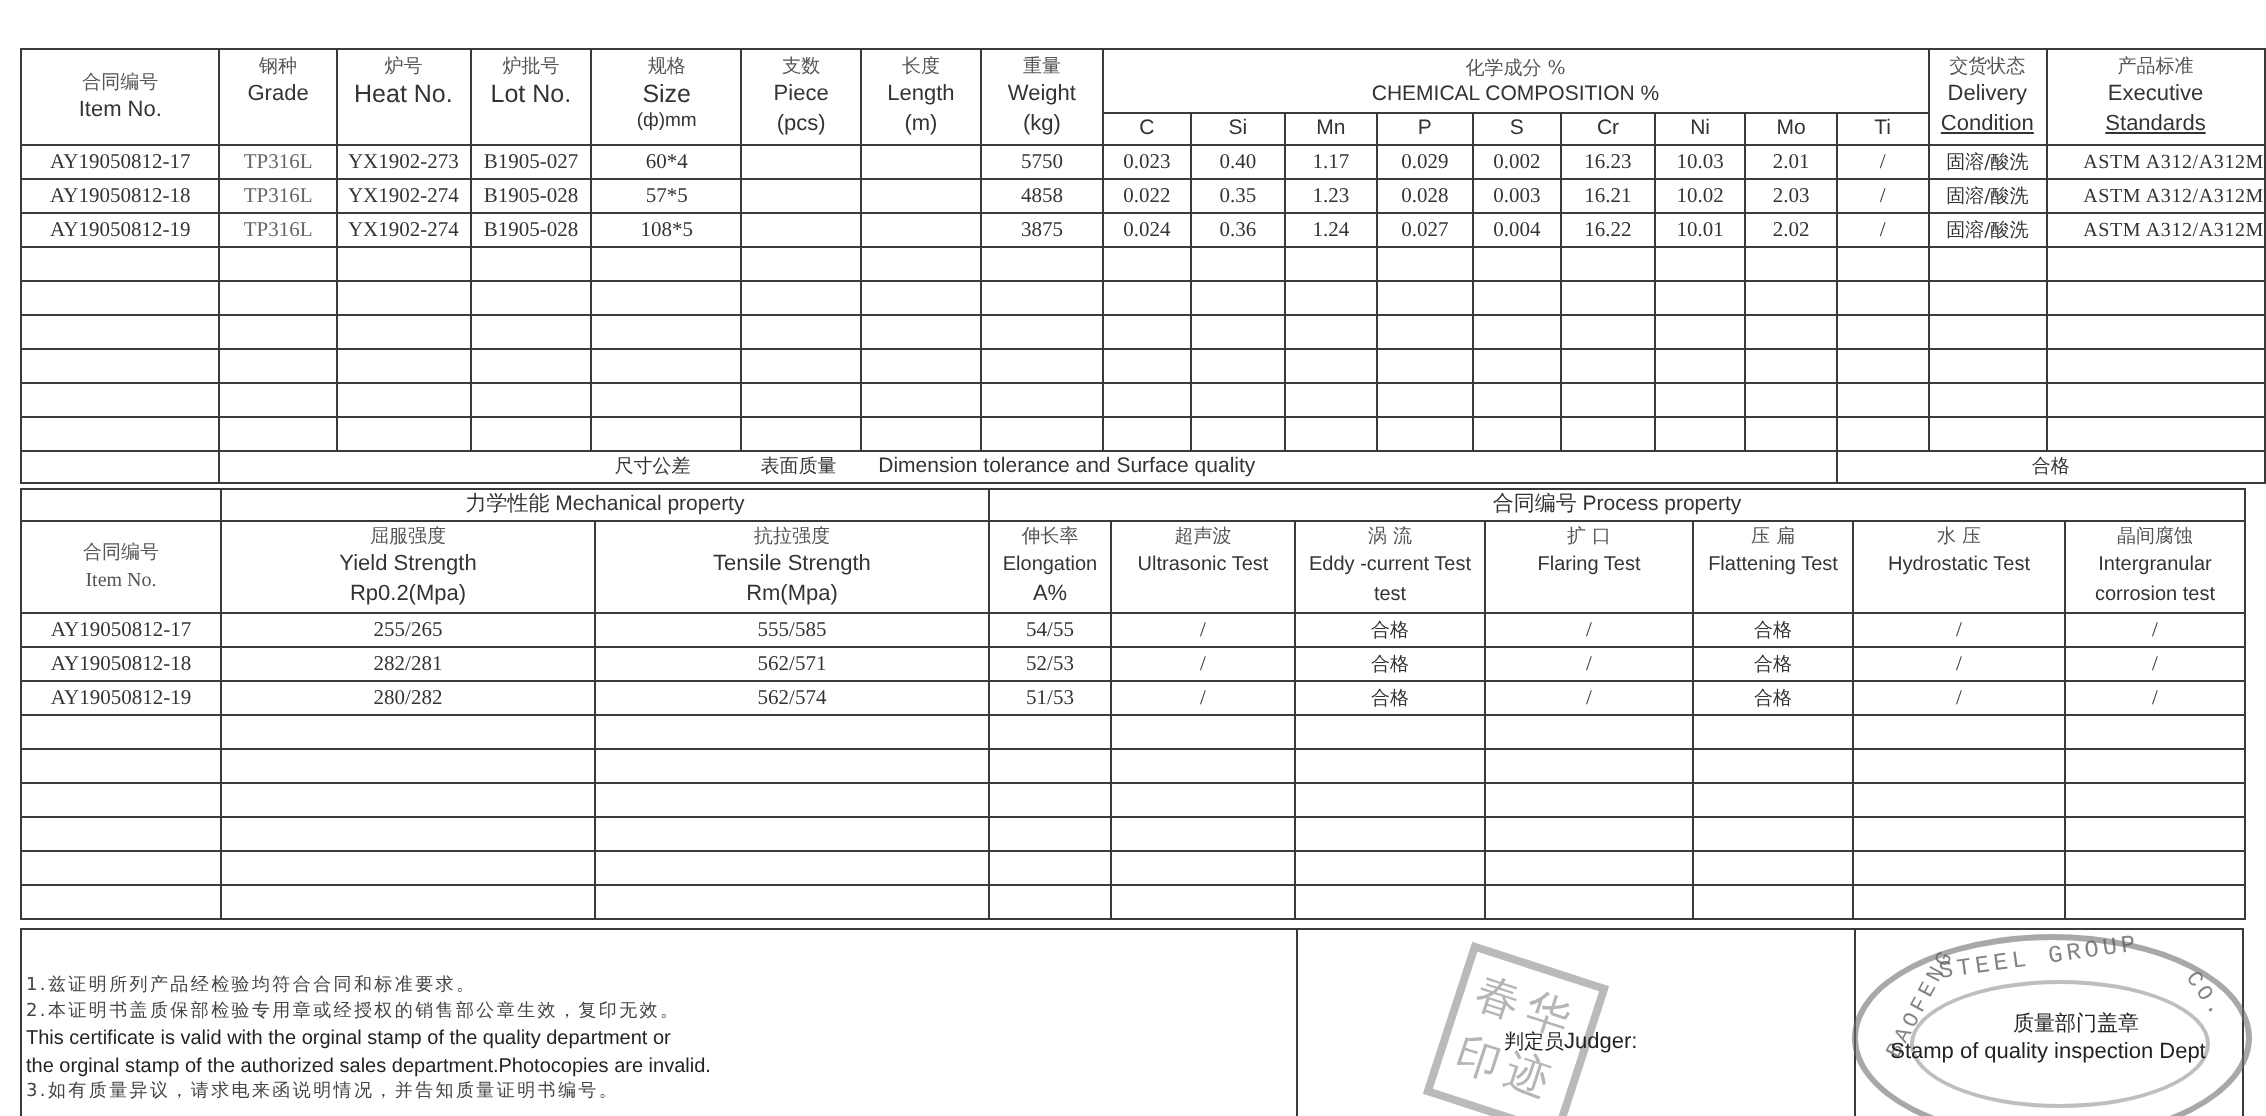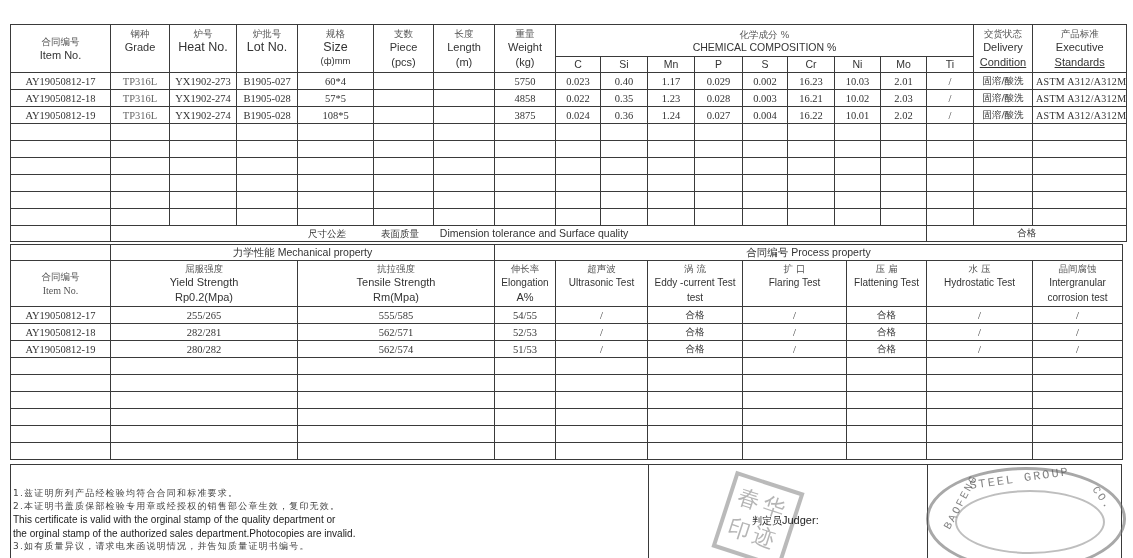--- a/index.html
+++ b/index.html
@@ -19,21 +19,21 @@
   #top tr.h1{height:32px;}
   #top tr.h2{height:15px;}
   #top tr.d{height:17px;}
   #top tr.e{height:17px;}
   #top tr.dim{height:16px;}
   #mech{left:10px;top:224px;}
   #mech tr.t{height:15px;}
   #mech tr.h{height:46px;}
   #mech tr.d{height:17px;}
   #mech tr.e{height:17px;}
-  .std{text-align:center;padding-left:3px;font-size:10px;letter-spacing:0.3px;}
+  .std{text-align:right;padding-left:18px;font-size:10px;letter-spacing:0.3px;}
   .dc{font-family:"DejaVu Serif",serif;font-size:9.5px;color:#333;}
   #notes{position:absolute;left:10px;top:444px;width:1112px;height:109px;border:1px solid #3a3a3a;box-sizing:border-box;}
   #notes .txt{position:absolute;left:2px;top:22px;width:640px;font-size:10px;line-height:13.2px;color:#222;}
   #notes .txt .zhl{font-family:"DejaVu Sans",sans-serif;font-size:9px;letter-spacing:1.2px;color:#444;}
   #notes .div1{position:absolute;left:637px;top:0;bottom:0;border-left:1px solid #3a3a3a;}
   #notes .div2{position:absolute;left:916px;top:0;bottom:0;border-left:1px solid #3a3a3a;}
   .judger{position:absolute;left:752px;top:494px;font-size:11px;color:#222;}
   .judger .zh{font-family:"DejaVu Serif",serif;font-size:10px;}
   .stamp-sq{position:absolute;left:722px;top:460px;width:64px;height:72px;border:4px solid rgba(130,130,130,0.55);transform:rotate(18deg);}
   .stamp-sq .g{position:absolute;font-family:"DejaVu Serif",serif;font-size:22px;color:rgba(120,120,120,0.55);}
@@ -538,14 +538,18 @@
   <div class="judger">
     <span class="zh">判定员</span><span>Judger:</span>
   </div>
 
   <div class="stamp-ov">
     <div class="in"></div>
     <span class="ring" style="left:40px;top:2px;transform:rotate(-8deg)">STEEL GROUP</span>
     <span class="ring" style="left:2px;top:26px;transform:rotate(-62deg);font-size:11px">BAOFENG</span>
     <span class="ring" style="left:160px;top:22px;transform:rotate(55deg);font-size:11px">CO.</span>
   </div>
+  <div class="qdept">
+    <span class="zh">质量部门盖章</span>
+    <span>Stamp of quality inspection Dept</span>
+  </div>
 
 </div>
 
 </body></html>

